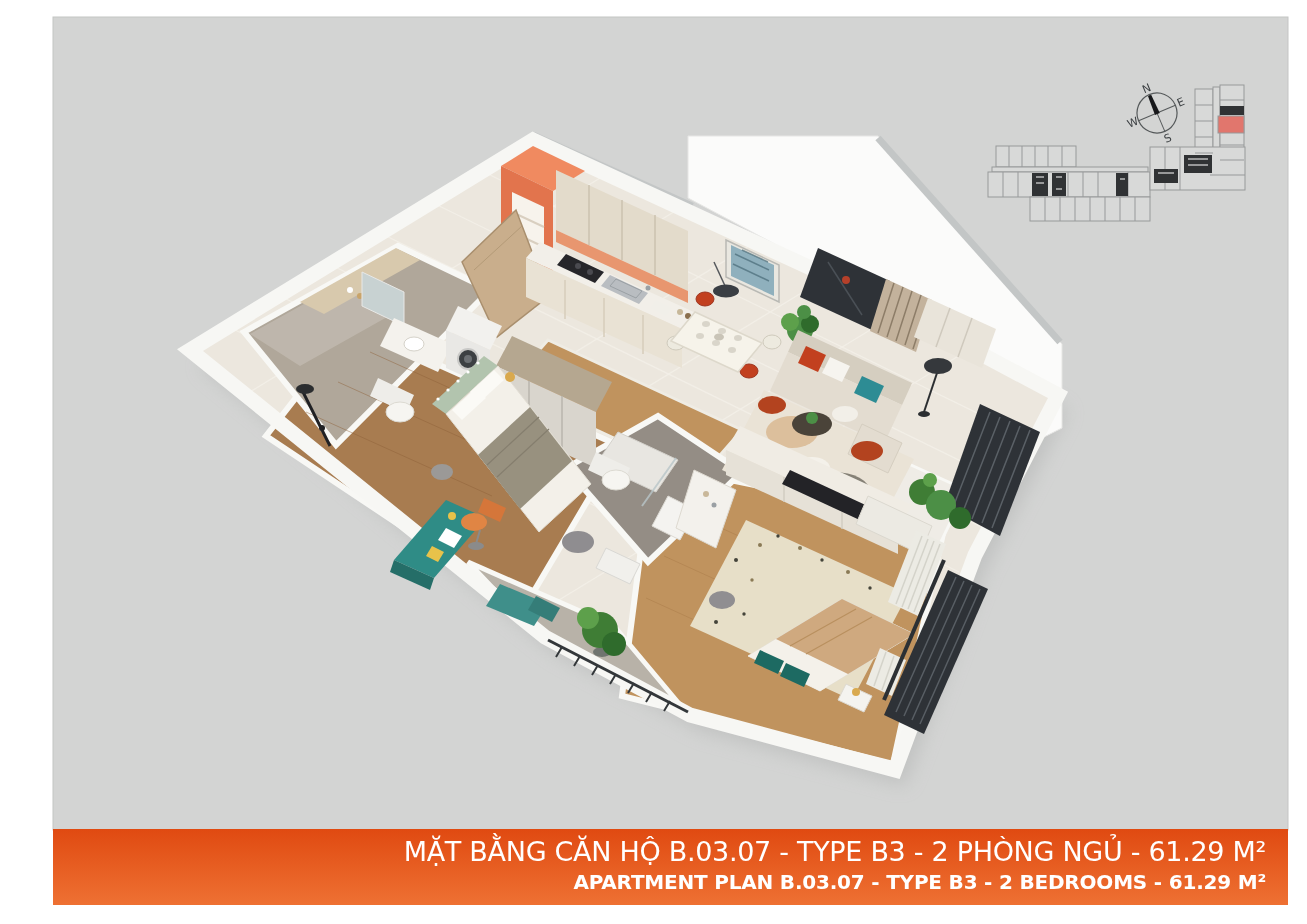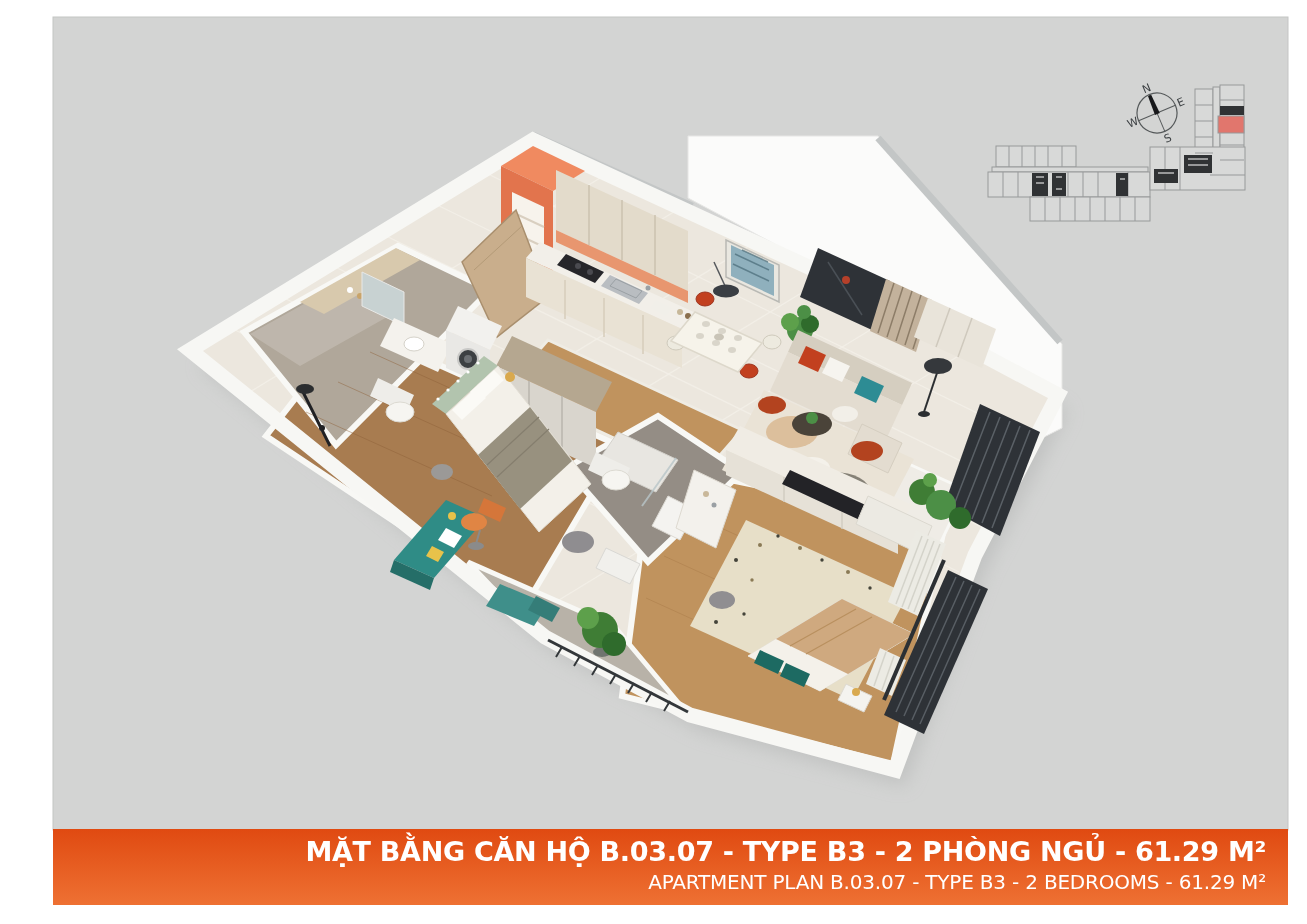--- a/index.html
+++ b/index.html
@@ -1,22 +1,22 @@
 <!DOCTYPE html>
 <html><head>
 <meta charset="utf-8">
 <style>
   html,body{margin:0;padding:0;background:#ffffff;}
   .page{position:relative;width:1307px;height:924px;background:#ffffff;overflow:hidden;
         font-family:"DejaVu Sans","Liberation Sans",sans-serif;}
   .scene-svg{position:absolute;left:0;top:0;width:1307px;height:924px;display:block;}
   .banner{position:absolute;left:53px;top:829px;width:1235px;height:76px;box-sizing:border-box;
           padding:7px 22px 0 0;text-align:right;}
-  .banner-line1{font-size:27px;font-weight:bold;letter-spacing:-0.3px;line-height:1.15;padding-left:28px;}
-  .banner-line2{font-size:20px;font-weight:normal;letter-spacing:-0.2px;line-height:1.2;margin-top:3px;}
+  .banner-line1{font-size:27px;font-weight:normal;letter-spacing:-0.3px;line-height:1.15;padding-left:28px;}
+  .banner-line2{font-size:20px;font-weight:bold;letter-spacing:-0.2px;line-height:1.2;margin-top:3px;}
   text{font-family:"DejaVu Sans","Liberation Sans",sans-serif;}
 </style>
 </head>
 <body>
 
 <div class="page">
 
 <svg class="scene-svg" viewBox="0 0 1307 924">
   <defs>
     <filter id="soft" x="-20%" y="-20%" width="140%" height="140%">

